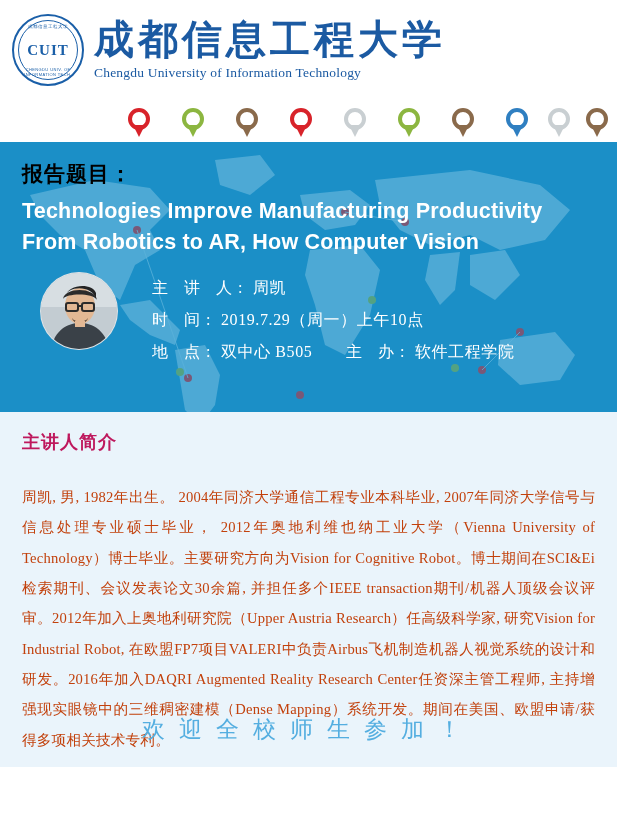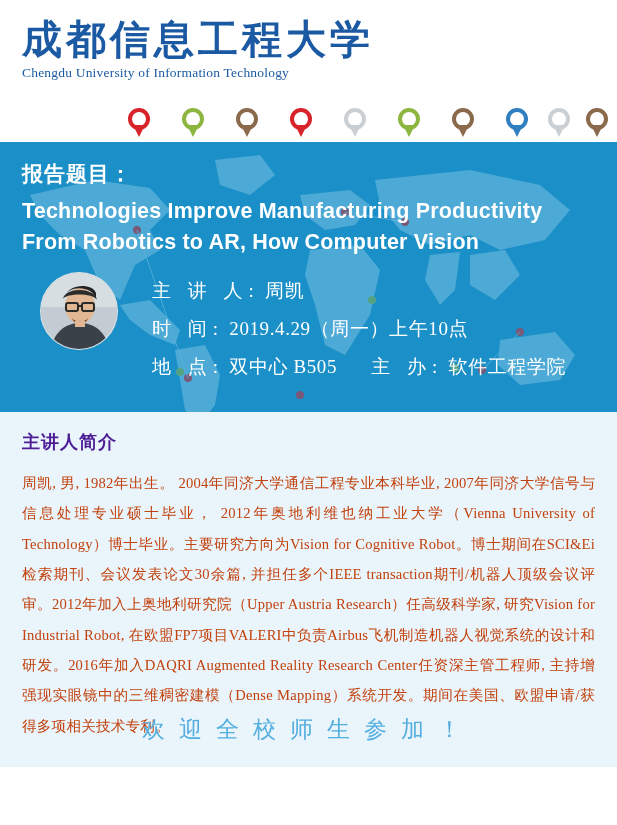--- a/index.html
+++ b/index.html
@@ -145,21 +145,21 @@
   }
   .banner-inner {
     position: relative;
     padding: 18px 22px 0 22px;
     box-sizing: border-box;
     z-index: 2;
   }
   .topic-label {
     font-size: 21px;
     font-weight: bold;
-    color: #ffffff;
+    color: #000000;
     letter-spacing: 1px;
     font-family: "Liberation Sans", sans-serif;
   }
   .topic-title {
     margin-top: 8px;
     font-size: 21.5px;
     font-weight: bold;
     color: #ffffff;
     line-height: 1.45;
     letter-spacing: 0.2px;
@@ -182,21 +182,21 @@
     flex: 0 0 auto;
     background: #cfd6da;
     position: relative;
     border: 1px solid rgba(255,255,255,0.35);
     box-sizing: border-box;
   }
   .info-lines {
     margin-left: 34px;
     color: #ffffff;
     font-family: "Liberation Serif", serif;
-    font-size: 19px;
+    font-size: 16px;
     line-height: 2.0;
     letter-spacing: 0.5px;
   }
   .info-lines .line {
     white-space: nowrap;
   }
   .info-lines .lbl {
     display: inline-block;
     letter-spacing: 6px;
   }
@@ -213,23 +213,23 @@
   .bio {
     position: relative;
     background: #eaf4fb;
     padding: 18px 22px 10px 22px;
     box-sizing: border-box;
     height: 355px;
   }
   .bio-title {
     font-size: 18px;
     font-weight: bold;
-    color: #4c1d95;
+    color: #be185d;
     letter-spacing: 1px;
-    margin-bottom: 14px;
+    margin-bottom: 28px;
   }
   .bio-text {
     font-family: "Liberation Serif", serif;
     font-size: 14.6px;
     color: #c2410c;
     line-height: 2.08;
     text-align: justify;
     letter-spacing: 0.2px;
   }
   .welcome {
@@ -243,20 +243,25 @@
     letter-spacing: 14px;
     font-family: "Liberation Sans", sans-serif;
   }
 </style>
 </head>
 <body>
 
 <div class="poster">
 
   <div class="header">
+    <div class="logo">
+      <div class="ringtext-top">成都信息工程大学</div>
+      <div class="cuit">CUIT</div>
+      <div class="ringtext-bottom">CHENGDU UNIV. OF INFORMATION TECH.</div>
+    </div>
     <div class="uni-names">
       <div class="uni-cn">成都信息工程大学</div>
       <div class="uni-en">Chengdu University of Information Technology</div>
     </div>
   </div>
 
   <div class="pin-row">
     <div class="pin" style="left:128px;color:#d8232a">
         <div class="tail"></div>
         <div class="head"></div>
@@ -366,21 +371,21 @@
           <rect x="34" y="48" width="10" height="6" fill="#e2b894"></rect>
         </svg>
       </div>
       <div class="info-lines">
         <div class="line">
           <span class="lbl">主 讲 人:</span>
           <span class="val">周凯</span>
         </div>
         <div class="line">
           <span class="lbl">时    间:</span>
-          <span class="val">2019.4.29（周一）上午10点</span>
+          <span class="val">2019.7.29（周一）上午10点</span>
         </div>
         <div class="line">
           <span class="lbl">地    点:</span>
           <span class="val">双中心 B505</span>
           <span class="lbl2">主    办:</span>
           <span class="val">软件工程学院</span>
         </div>
       </div>
     </div>
   </div>

